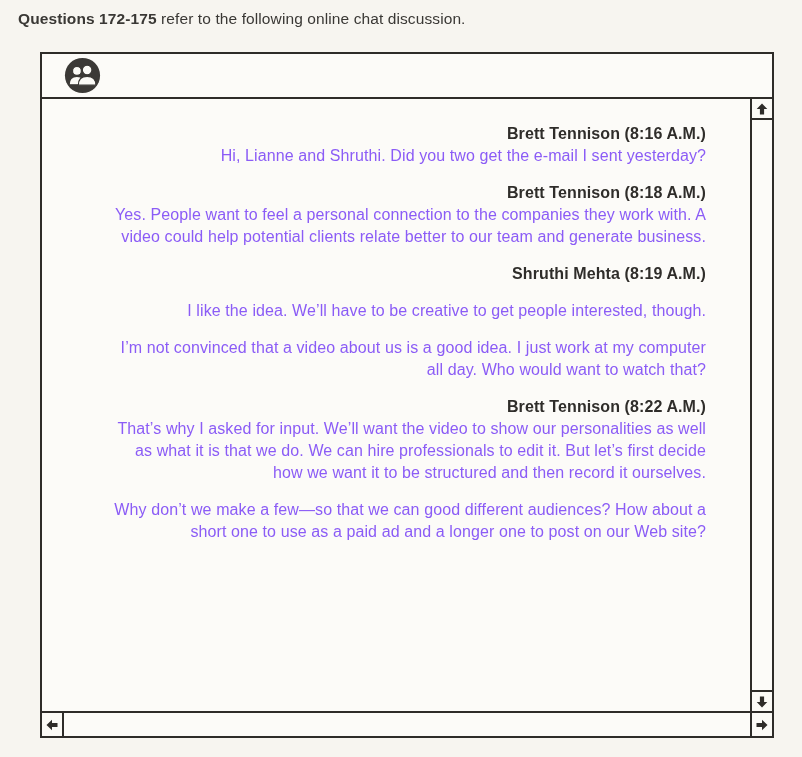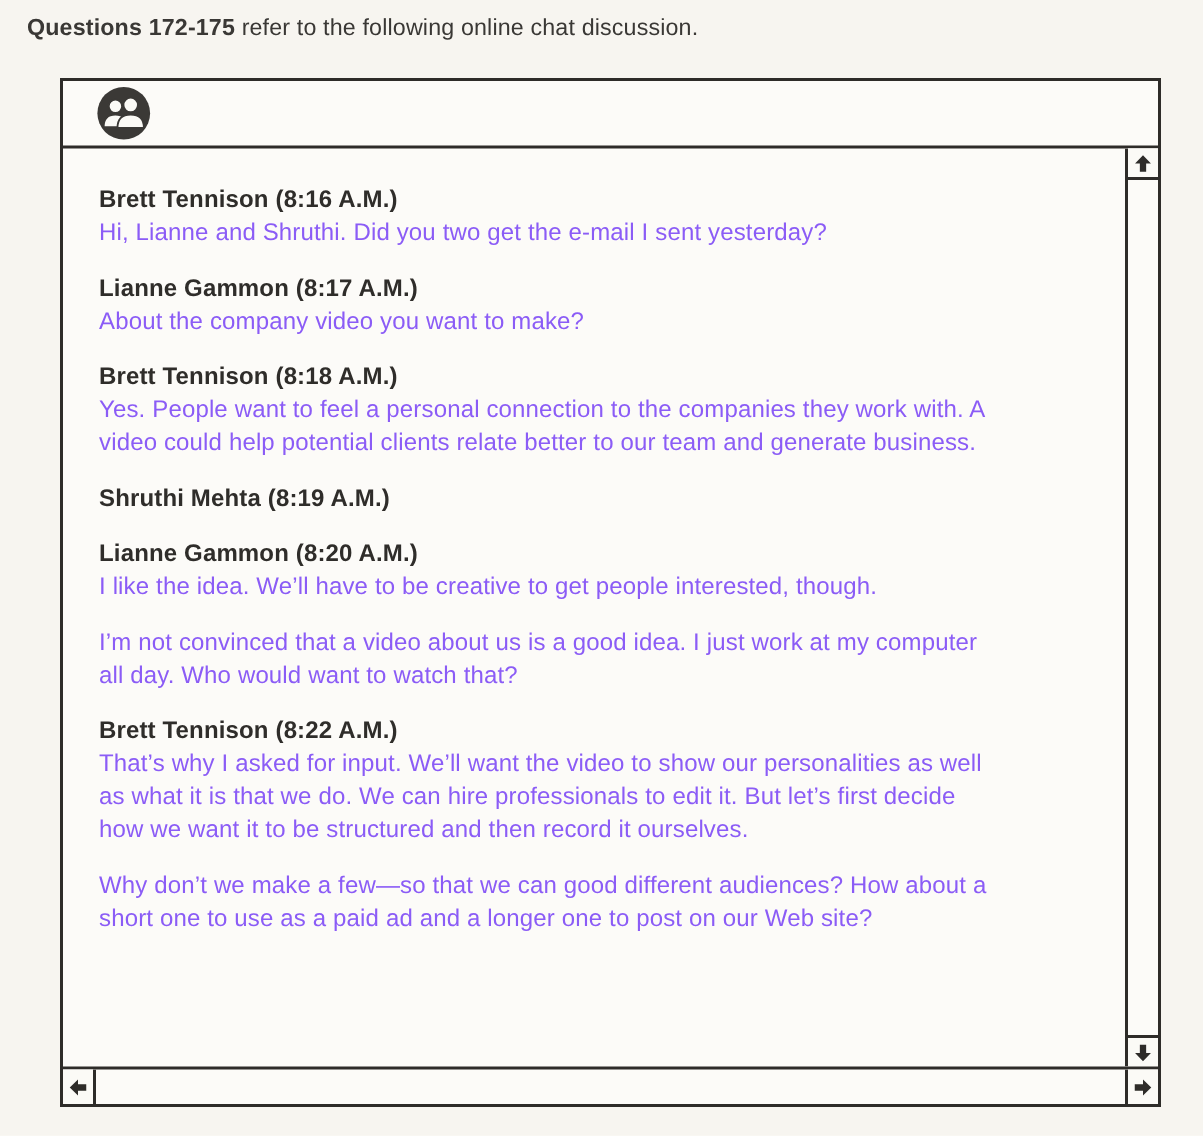--- a/index.html
+++ b/index.html
@@ -4,21 +4,21 @@
 <title>Online chat discussion</title>
 <style>
   * { margin: 0; padding: 0; box-sizing: border-box; }
   html, body {
     width: 802px; height: 757px;
     background: #f7f5f0;
     font-family: "Liberation Sans", sans-serif;
     color: #35332f;
     overflow: hidden;
   }
-  .page { position: relative; width: 802px; height: 757px; }
+  .page { position: relative; width: 802px; height: 757px; text-align: right; }
 
   
   .instruction {
     position: absolute; left: 18px; top: 9px;
     font-size: 15.5px; line-height: 20px; color: #3a3835;
     letter-spacing: 0.1px;
   }
   .instruction .bold { font-weight: bold; }
 
   
@@ -117,49 +117,38 @@
       <div class="messages">
 
         <div class="message">
           <div class="msg-header">
             <span>Brett Tennison</span>
             <span>(8:16 A.M.)</span>
           </div>
           <div class="msg-body">Hi, Lianne and Shruthi. Did you two get the e-mail I sent yesterday?</div>
         </div>
 
-        <div class="message">
-          <div class="msg-header">
-            <span>Lianne Gammon</span>
-            <span>(8:17 A.M.)</span>
-          </div>
-          <div class="msg-body">About the company video you want to make?</div>
-        </div>
 
         <div class="message">
           <div class="msg-header">
             <span>Brett Tennison</span>
             <span>(8:18 A.M.)</span>
           </div>
           <div class="msg-body">Yes. People want to feel a personal connection to the companies they work with. A
 video could help potential clients relate better to our team and generate business.</div>
         </div>
 
         <div class="message">
           <div class="msg-header">
             <span>Shruthi Mehta</span>
             <span>(8:19 A.M.)</span>
           </div>
         </div>
 
         <div class="message">
-          <div class="msg-header">
-            <span>Lianne Gammon</span>
-            <span>(8:20 A.M.)</span>
-          </div>
           <div class="msg-body">I like the idea. We’ll have to be creative to get people interested, though.</div>
         </div>
 
         <div class="message">
           <div class="msg-body">I’m not convinced that a video about us is a good idea. I just work at my computer
 all day. Who would want to watch that?</div>
         </div>
 
         <div class="message">
           <div class="msg-header">

